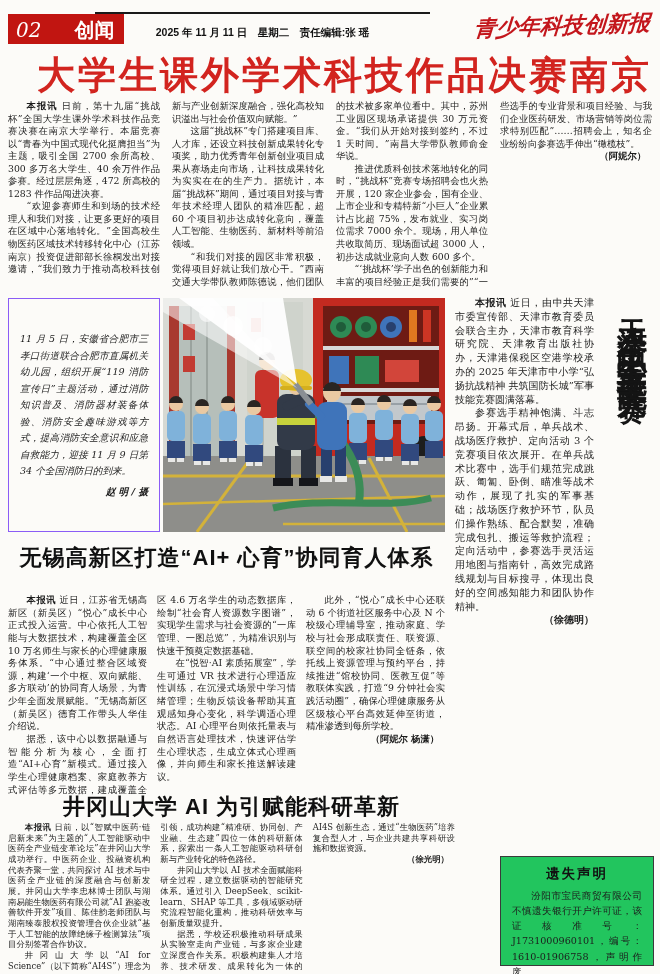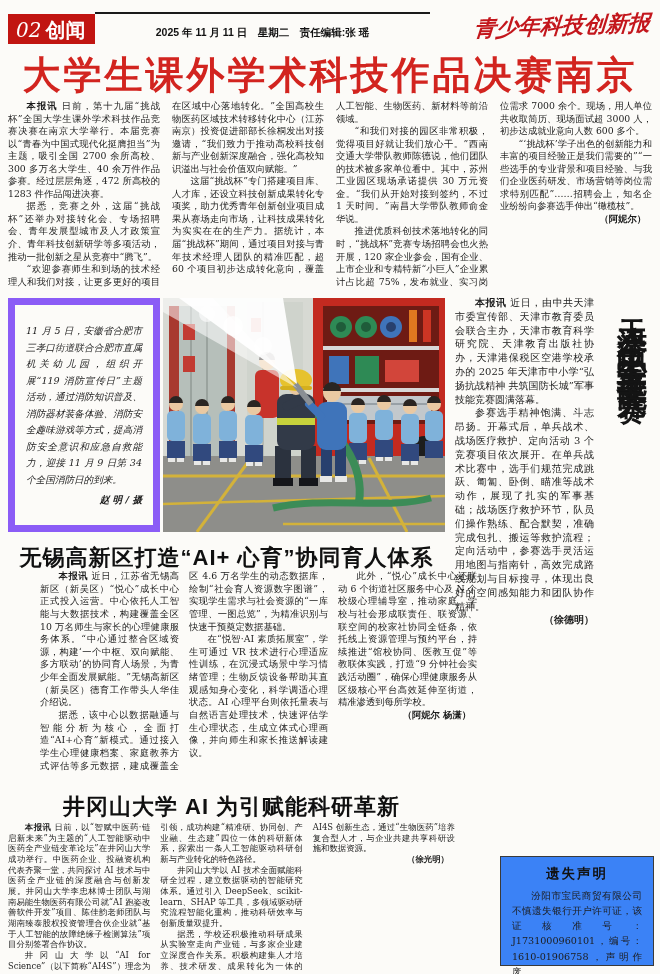--- a/index.html
+++ b/index.html
@@ -7,66 +7,66 @@
   .page {
     position:relative; width:660px; height:974px; margin:0 auto;
     background:#fcfbf8; overflow:hidden; color:#1c1c1c;
     font-family:"DejaVu Serif","Liberation Serif",serif;
   }
   
   .badge {
     position:absolute; left:8px; top:14px; height:30px; padding:3px 10px 0 8px;
     background:#c11511; color:#fff; font-size:20px; line-height:26px; white-space:nowrap;
   }
-  .badge-num { font-style:italic; font-family:"DejaVu Serif",serif; margin-right:4px; }
-  .badge-label { font-family:"Liberation Sans","DejaVu Sans",sans-serif; font-weight:bold; }
+  .badge-num { font-style:italic; font-family:"DejaVu Serif",serif; margin-right:20px; }
+  .badge-label { font-family:"Liberation Sans","DejaVu Sans",sans-serif; font-weight:bold;margin-left:13px; }
   .top-rule { position:absolute; left:95px; top:12px; width:335px; height:2px; background:#1a1a1a; }
   .dateline {
     position:absolute; left:95px; top:26px; width:335px; text-align:center;
     font-family:"Liberation Sans","DejaVu Sans",sans-serif; font-weight:bold; font-size:10.5px; color:#111;
   }
   .masthead {
     position:absolute; right:10px; top:12px; width:230px; text-align:right;
     font-family:"DejaVu Serif",serif; font-style:italic; font-weight:bold;
     font-size:22px; color:#c3161c; transform:rotate(-2deg) skewX(-6deg);
   }
   
   .lead-headline {
-    position:absolute; left:8px; top:50px; width:644px; text-align:center;
+    position:absolute; left:8px; top:50px; width:644px; text-align:right;
     font-family:Liberation Serif, serif; font-weight:900;
     font-size:38px; letter-spacing:3px; color:#d2241f; white-space:nowrap;
   }
   .sec-headline {
     position:absolute; text-align:center;
     font-family:"Liberation Sans","DejaVu Sans",sans-serif; font-weight:900; color:#101010;
     white-space:nowrap;
   }
   .wuxi-title { left:8px; top:543px; width:437px; font-size:22px; letter-spacing:1px; }
   .jgs-title  { left:8px; top:792px; width:447px; font-size:22px; letter-spacing:1px; }
   
   .body-cols { text-align:justify; overflow:hidden; column-fill:auto; }
   .lead-body {
     position:absolute; left:8px; top:100px; width:644px; height:192px;
     column-count:4; column-gap:12px; font-size:9.3px; line-height:1.35;
   }
   .wuxi-body {
-    position:absolute; left:8px; top:570px; width:437px; height:210px;
-    column-count:3; column-gap:10px; font-size:9.3px; line-height:1.36;margin-left:32px;
+    position:absolute; left:8px; top:594px; width:437px; height:210px;
+    column-count:3; column-gap:10px; font-size:9.3px; line-height:1.36;
   }
   .jgs-body {
     position:absolute; left:8px; top:822px; width:447px; height:150px;
     column-count:3; column-gap:10px; font-size:8.4px; line-height:1.27;
   }
   .para { text-indent:2em; }
   .para b { font-family:"Liberation Sans","DejaVu Sans",sans-serif; }
   .byline { text-align:right; font-weight:bold; padding-right:6px; }
   
   .caption-box {
     position:absolute; left:8px; top:298px; width:152px; height:234px;
-    border:7px solid #8b5cf6; padding:10px 11px;
+    border:1px solid #8b5cf6; padding:10px 11px;
     display:flex; flex-direction:column; justify-content:center;
   }
   .caption-text {
     font-style:italic; font-size:9.6px; line-height:1.72; text-align:justify; color:#1d1d1d;
   }
   .caption-credit { font-style:italic; font-size:9.6px; text-align:right; margin-top:6px; font-weight:bold; }
   .photo { position:absolute; left:163px; top:298px; width:282px; height:234px; overflow:hidden; }
   
   .sidebar-body {
     position:absolute; left:455px; top:296px; width:198px; height:566px;
@@ -74,21 +74,21 @@
   }
   .v-title {
     float:right; width:50px; height:436px; margin:0 0 8px 9px;
     writing-mode:vertical-rl; text-orientation:upright;
     font-family:"Liberation Sans","DejaVu Sans",sans-serif; font-weight:900;
     font-size:30px; letter-spacing:6px; color:#141414;
   }
   
   .notice-box {
     position:absolute; left:500px; top:856px; width:154px; height:110px;
-    border:1.5px solid #3a3a3a; background:#3b82f6; padding:8px 11px 6px;
+    border:1.5px solid #3a3a3a; background:#22c55e; padding:8px 11px 6px;
   }
   .notice-title {
     text-align:center; font-family:"Liberation Sans","DejaVu Sans",sans-serif;
     font-weight:900; font-size:13.5px; letter-spacing:2px; margin-bottom:5px; color:#111;
   }
   .notice-text { font-size:9.6px; line-height:1.58; text-indent:2em; text-align:justify; }
 </style>
 </head>
 <body>
 
@@ -97,21 +97,20 @@
   <div class="badge">
     <span class="badge-num">02</span><span class="badge-label">创闻</span>
   </div>
   <div class="top-rule"></div>
   <div class="dateline">2025 年 11 月 11 日　星期二　责任编辑:张 瑶</div>
   <div class="masthead">青少年科技创新报</div>
 
   <h1 class="lead-headline">大学生课外学术科技作品决赛南京</h1>
   <div class="lead-body body-cols">
       <p class="para"><b>本报讯</b> 日前，第十九届“挑战杯”全国大学生课外学术科技作品竞赛决赛在南京大学举行。本届竞赛以“青春为中国式现代化挺膺担当”为主题，吸引全国 2700 余所高校、300 多万名大学生、40 余万件作品参赛。经过层层角逐，472 所高校的 1283 件作品闯进决赛。</p>
-      <p class="para">据悉，竞赛之外，这届“挑战杯”还举办对接转化会、专场招聘会、青年发展型城市及人才政策宣介、青年科技创新研学等多项活动，推动一批创新之星从竞赛中“腾飞”。</p>
       <p class="para">“欢迎参赛师生和到场的技术经理人和我们对接，让更多更好的项目在区域中心落地转化。”全国高校生物医药区域技术转移转化中心（江苏南京）投资促进部部长徐桐发出对接邀请，“我们致力于推动高校科技创新与产业创新深度融合，强化高校知识溢出与社会价值双向赋能。”</p>
       <p class="para">这届“挑战杯”专门搭建项目库、人才库，还设立科技创新成果转化专项奖，助力优秀青年创新创业项目成果从赛场走向市场，让科技成果转化为实实在在的生产力。据统计，本届“挑战杯”期间，通过项目对接与青年技术经理人团队的精准匹配，超 60 个项目初步达成转化意向，覆盖人工智能、生物医药、新材料等前沿领域。</p>
       <p class="para">“和我们对接的园区非常积极，觉得项目好就让我们放心干。”西南交通大学带队教师陈德说，他们团队的技术被多家单位看中。其中，苏州工业园区现场承诺提供 30 万元资金。“我们从开始对接到签约，不过 1 天时间。”南昌大学带队教师俞金华说。</p>
       <p class="para">推进优质科创技术落地转化的同时，“挑战杯”竞赛专场招聘会也火热开展，120 家企业参会，国有企业、上市企业和专精特新“小巨人”企业累计占比超 75%，发布就业、实习岗位需求 7000 余个。现场，用人单位共收取简历、现场面试超 3000 人，初步达成就业意向人数 600 多个。</p>
       <p class="para">“‘挑战杯’学子出色的创新能力和丰富的项目经验正是我们需要的”“一些选手的专业背景和项目经验、与我们企业医药研发、市场营销等岗位需求特别匹配”……招聘会上，知名企业纷纷向参赛选手伸出“橄榄枝”。</p>
       <p class="byline">（阿妮尔）</p>
     </div>
 
   <div class="caption-box">
     <p class="caption-text">11 月 5 日，安徽省合肥市三孝口街道联合合肥市直属机关幼儿园，组织开展“119 消防宣传日”主题活动，通过消防知识普及、消防器材装备体验、消防安全趣味游戏等方式，提高消防安全意识和应急自救能力，迎接 11 月 9 日第 34 个全国消防日的到来。</p>

